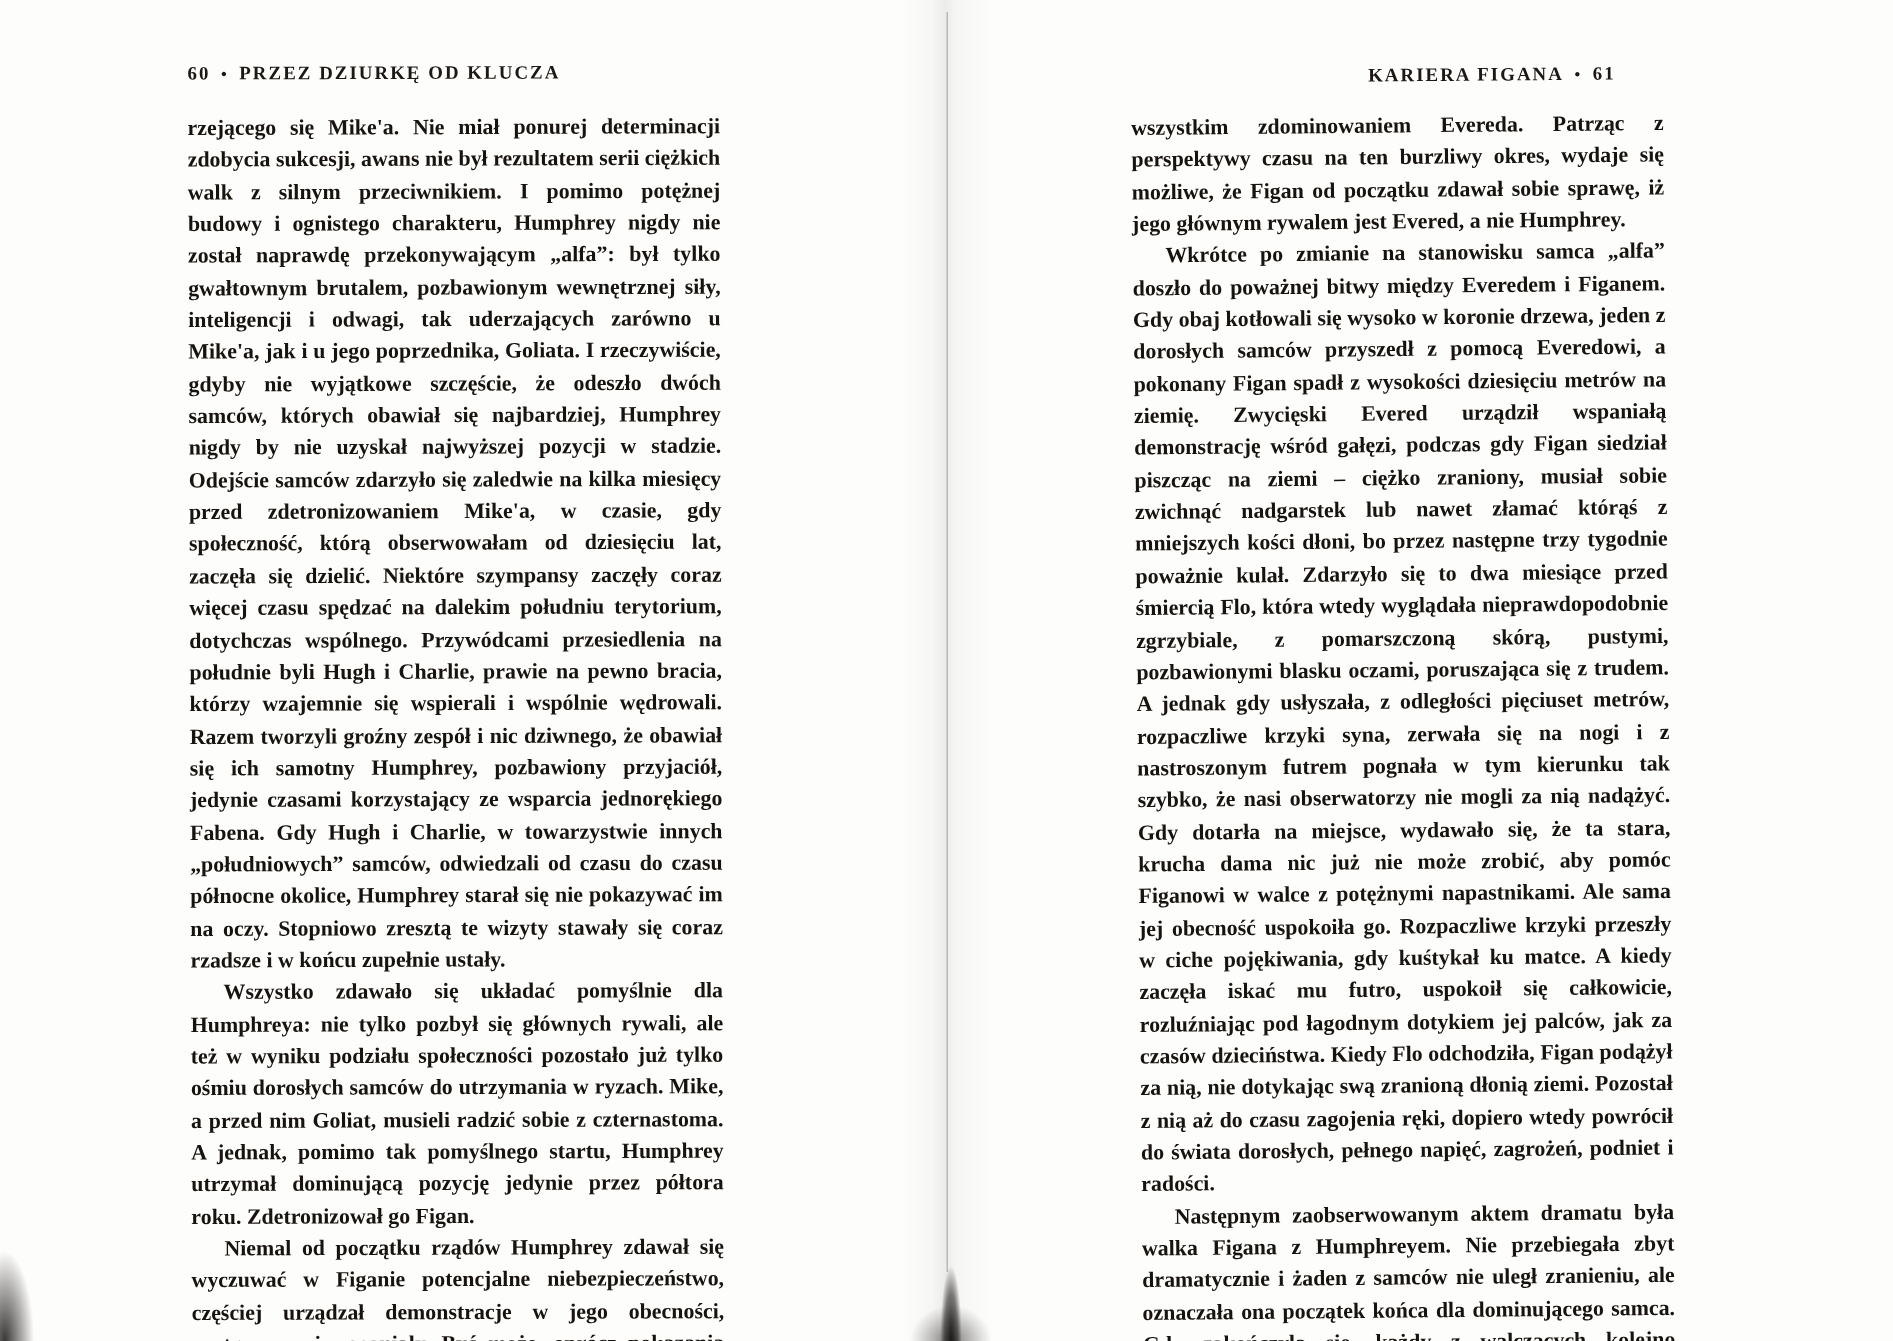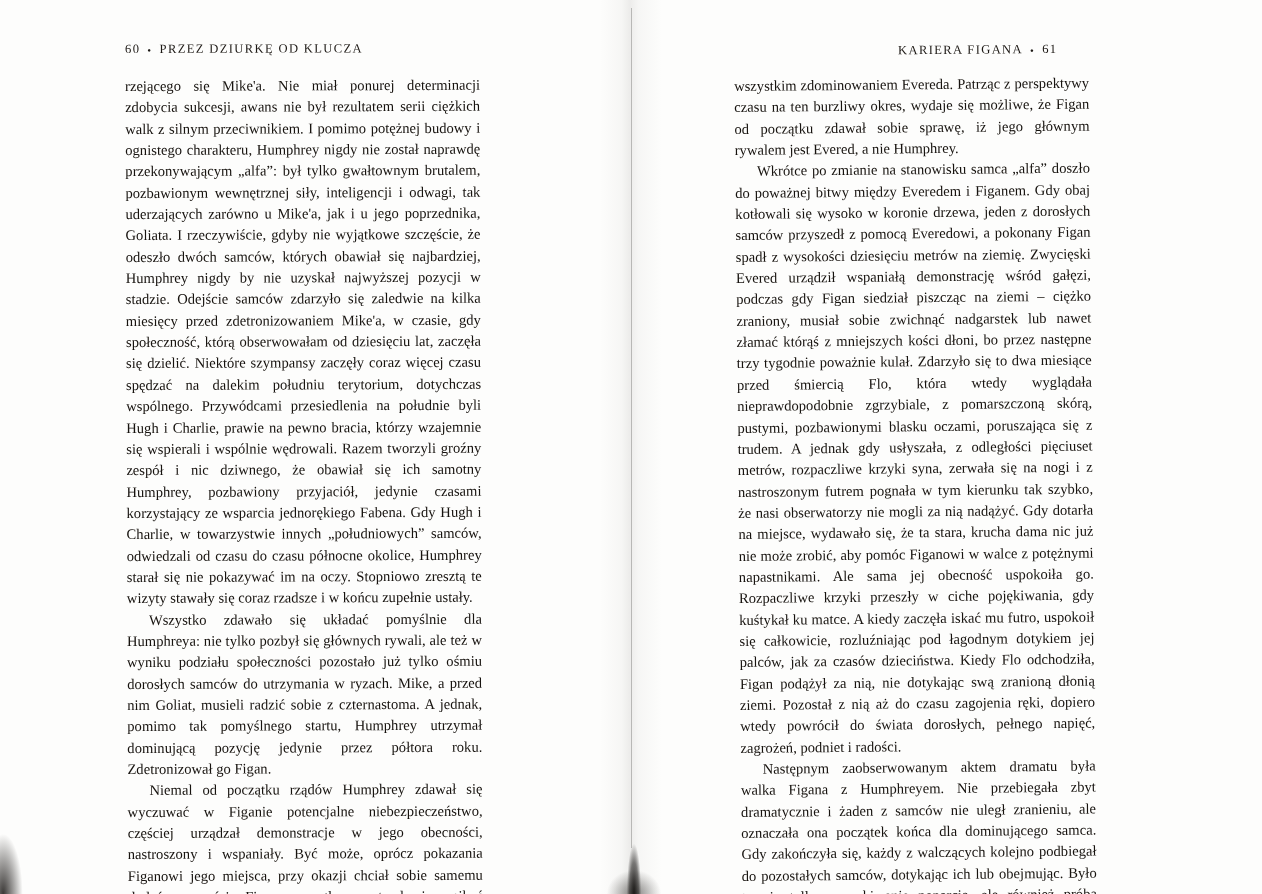--- a/index.html
+++ b/index.html
@@ -60,23 +60,24 @@
     left: 0;
     top: 760px;
     width: 40px;
     height: 134px;
     background: radial-gradient(ellipse 26px 80px at 8% 100%, rgba(25,22,20,0.85) 0%, rgba(25,22,20,0.35) 45%, rgba(25,22,20,0) 75%);
     pointer-events: none;
   }
   .page {
     position: absolute;
     top: 0;
+    font-weight: bold;
   }
   .page.left  { left: 0;   width: 631px; height: 894px; }
-  .page.right { left: 649px; width: 533px; height: 894px; }
+  .page.right { left: 669px; width: 533px; height: 894px; }
 
   .running-head {
     position: absolute;
     top: 42px;
     font-size: 12.6px;
     letter-spacing: 1.35px;
     color: #1c1814;
     font-family: "Liberation Serif", serif;
     white-space: nowrap;
   }

